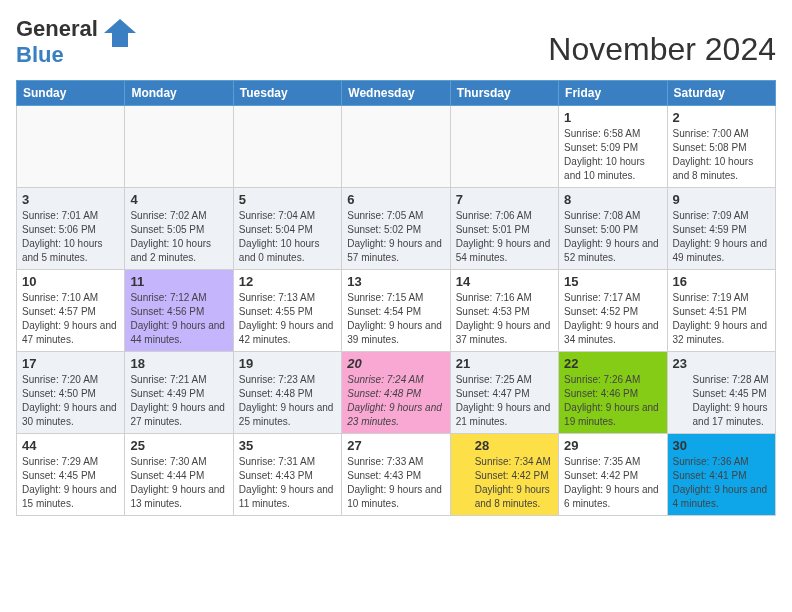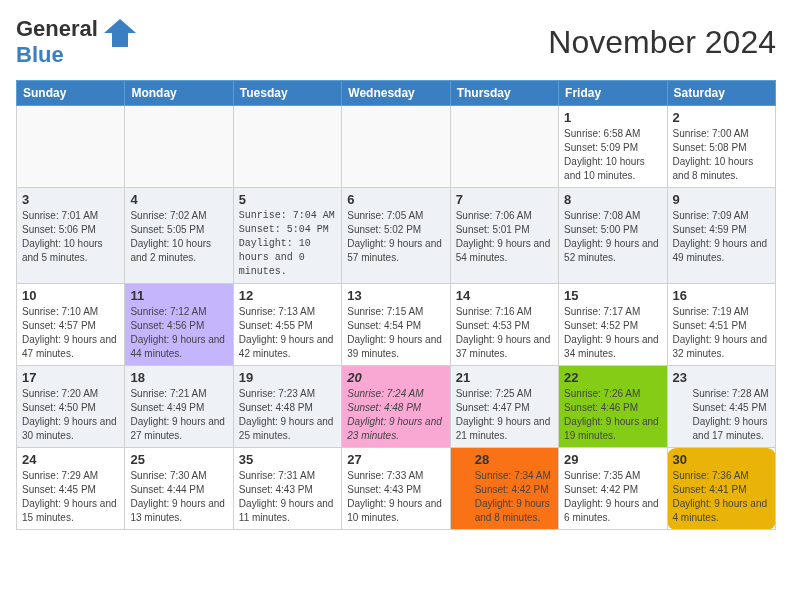--- a/index.html
+++ b/index.html
@@ -6,21 +6,21 @@
     body {
       font-family: Arial, sans-serif;
       background: #fff;
       width: 792px;
       min-height: 612px;
       padding: 16px;
     }
     .header {
       display: flex;
       justify-content: space-between;
-      align-items: center;
+      align-items: flex-end;
       margin-bottom: 12px;
     }
     .logo {
       display: flex;
       flex-direction: column;
       align-items: flex-start;
     }
     .title-block {
       text-align: right;
     }
@@ -136,21 +136,21 @@
 Daylight: 10 hours and 5 minutes.</div>
         </td>
         <td style="background-color: rgb(238, 242, 247);">
           <span class="day-number">4</span>
           <div class="day-info" style="white-space: pre-line;">Sunrise: 7:02 AM
 Sunset: 5:05 PM
 Daylight: 10 hours and 2 minutes.</div>
         </td>
         <td style="background-color: rgb(238, 242, 247);">
           <span class="day-number">5</span>
-          <div class="day-info" style="white-space: pre-line; font-family: Liberation Mono, monospace;">Sunrise: 7:04 AM
+          <div class="day-info" style="white-space: pre-line;">Sunrise: 7:04 AM
 Sunset: 5:04 PM
 Daylight: 10 hours and 0 minutes.</div>
         </td>
         <td style="background-color: rgb(238, 242, 247);">
           <span class="day-number">6</span>
           <div class="day-info" style="white-space: pre-line;">Sunrise: 7:05 AM
 Sunset: 5:02 PM
 Daylight: 9 hours and 57 minutes.</div>
         </td>
         <td style="background-color: rgb(238, 242, 247);">
@@ -255,21 +255,21 @@
         </td>
         <td style="background-color: rgb(238, 242, 247);">
           <span class="day-number">23</span>
           <div class="day-info" style="white-space: pre-line; margin-left: 20px;">Sunrise: 7:28 AM
 Sunset: 4:45 PM
 Daylight: 9 hours and 17 minutes.</div>
         </td>
       </tr>
       <tr style="background-color: rgb(255, 255, 255);">
         <td style="background-color: rgb(255, 255, 255);">
-          <span class="day-number">24</span>
+          <span class="day-number">44</span>
           <div class="day-info" style="white-space: pre-line;">Sunrise: 7:29 AM
 Sunset: 4:45 PM
 Daylight: 9 hours and 15 minutes.</div>
         </td>
         <td style="background-color: rgb(255, 255, 255);">
           <span class="day-number">25</span>
           <div class="day-info" style="white-space: pre-line;">Sunrise: 7:30 AM
 Sunset: 4:44 PM
 Daylight: 9 hours and 13 minutes.</div>
         </td>
@@ -278,33 +278,33 @@
           <div class="day-info" style="white-space: pre-line;">Sunrise: 7:31 AM
 Sunset: 4:43 PM
 Daylight: 9 hours and 11 minutes.</div>
         </td>
         <td style="background-color: rgb(255, 255, 255);">
           <span class="day-number">27</span>
           <div class="day-info" style="white-space: pre-line;">Sunrise: 7:33 AM
 Sunset: 4:43 PM
 Daylight: 9 hours and 10 minutes.</div>
         </td>
-        <td style="background-color: #f97316; padding-left: 24px;">
+        <td style="background-color: #fde047; padding-left: 24px;">
           <span class="day-number">28</span>
           <div class="day-info" style="white-space: pre-line;">Sunrise: 7:34 AM
 Sunset: 4:42 PM
 Daylight: 9 hours and 8 minutes.</div>
         </td>
         <td style="background-color: rgb(255, 255, 255);">
           <span class="day-number">29</span>
           <div class="day-info" style="white-space: pre-line;">Sunrise: 7:35 AM
 Sunset: 4:42 PM
 Daylight: 9 hours and 6 minutes.</div>
         </td>
-        <td style="background-color: #eab308; border-radius: 9px;">
+        <td style="background-color: #0ea5e9;">
           <span class="day-number">30</span>
           <div class="day-info" style="white-space: pre-line;">Sunrise: 7:36 AM
 Sunset: 4:41 PM
 Daylight: 9 hours and 4 minutes.</div>
         </td>
       </tr>
     </tbody>
 </table>
 
 </body></html>

